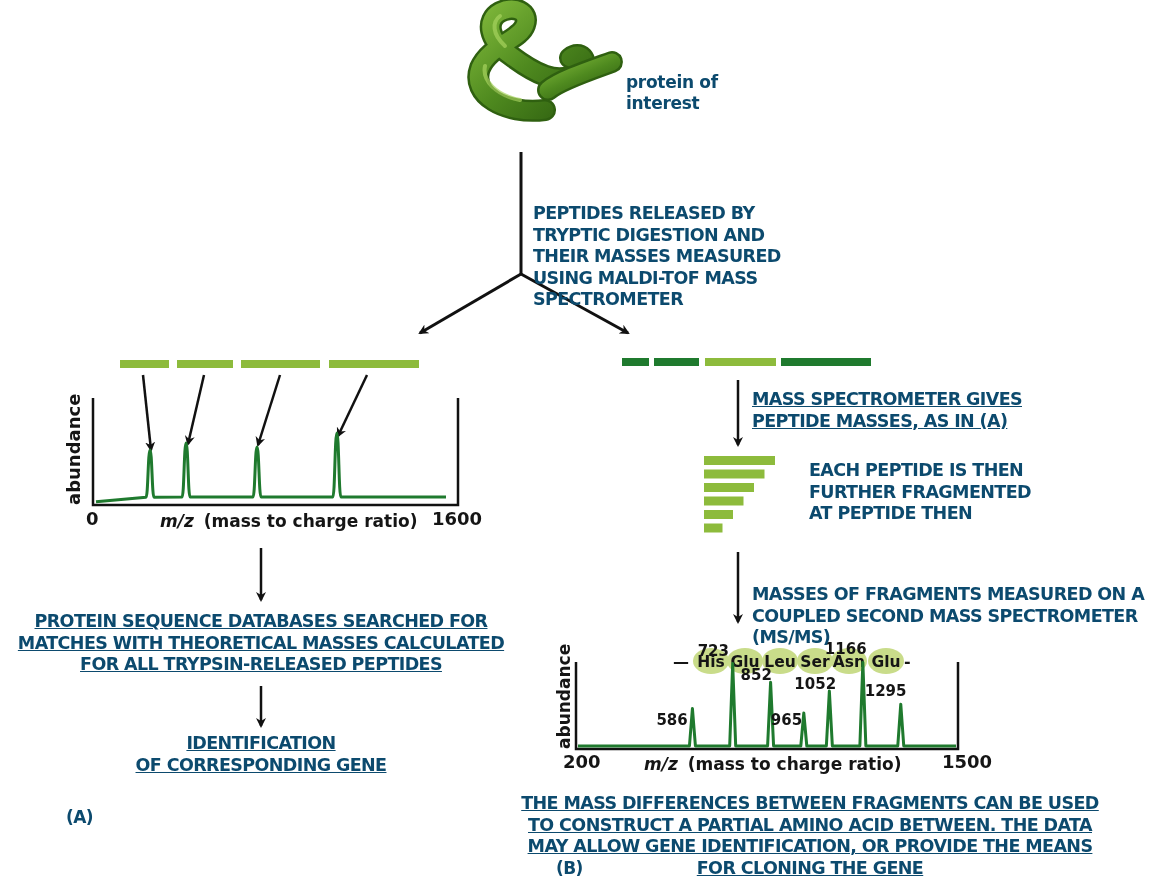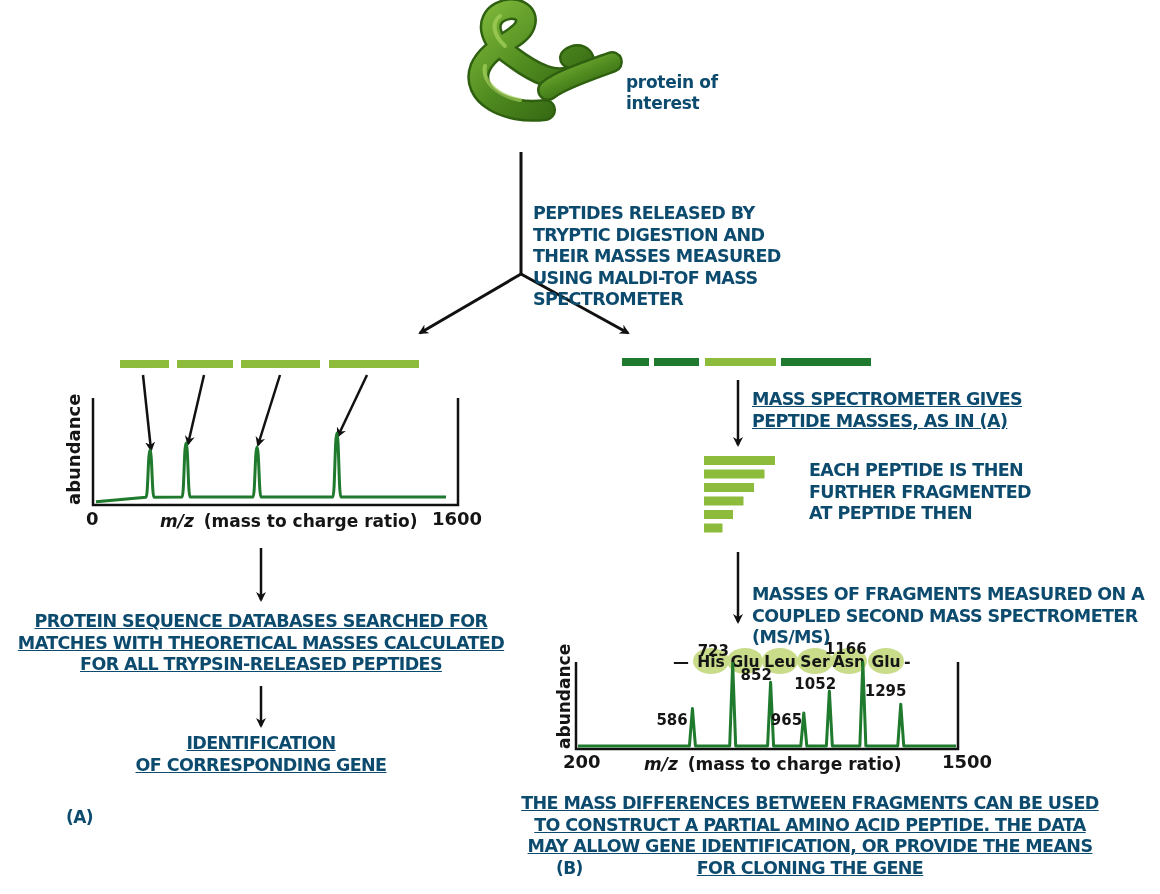--- a/index.html
+++ b/index.html
@@ -182,18 +182,18 @@
 </div>
 
 <div class="abs txt caps" style="left:752px; top:536px;margin-top:48px;">
   <div>MASSES OF FRAGMENTS MEASURED ON A</div>
   <div>COUPLED SECOND MASS SPECTROMETER</div>
   <div>(MS/MS)</div>
 </div>
 
 <div class="abs txt caps center" style="left:505px; width:610px; top:793px;">
   <div>THE MASS DIFFERENCES BETWEEN FRAGMENTS CAN BE USED</div>
-  <div>TO CONSTRUCT A PARTIAL AMINO ACID PEPTIDE. THE DATA</div>
+  <div>TO CONSTRUCT A PARTIAL AMINO ACID BETWEEN. THE DATA</div>
   <div>MAY ALLOW GENE IDENTIFICATION, OR PROVIDE THE MEANS</div>
   <div>FOR CLONING THE GENE</div>
 </div>
 
 <div class="abs txt" style="left:556px; top:858px; font-size:17px;">(B)</div>
 
 </body></html>

